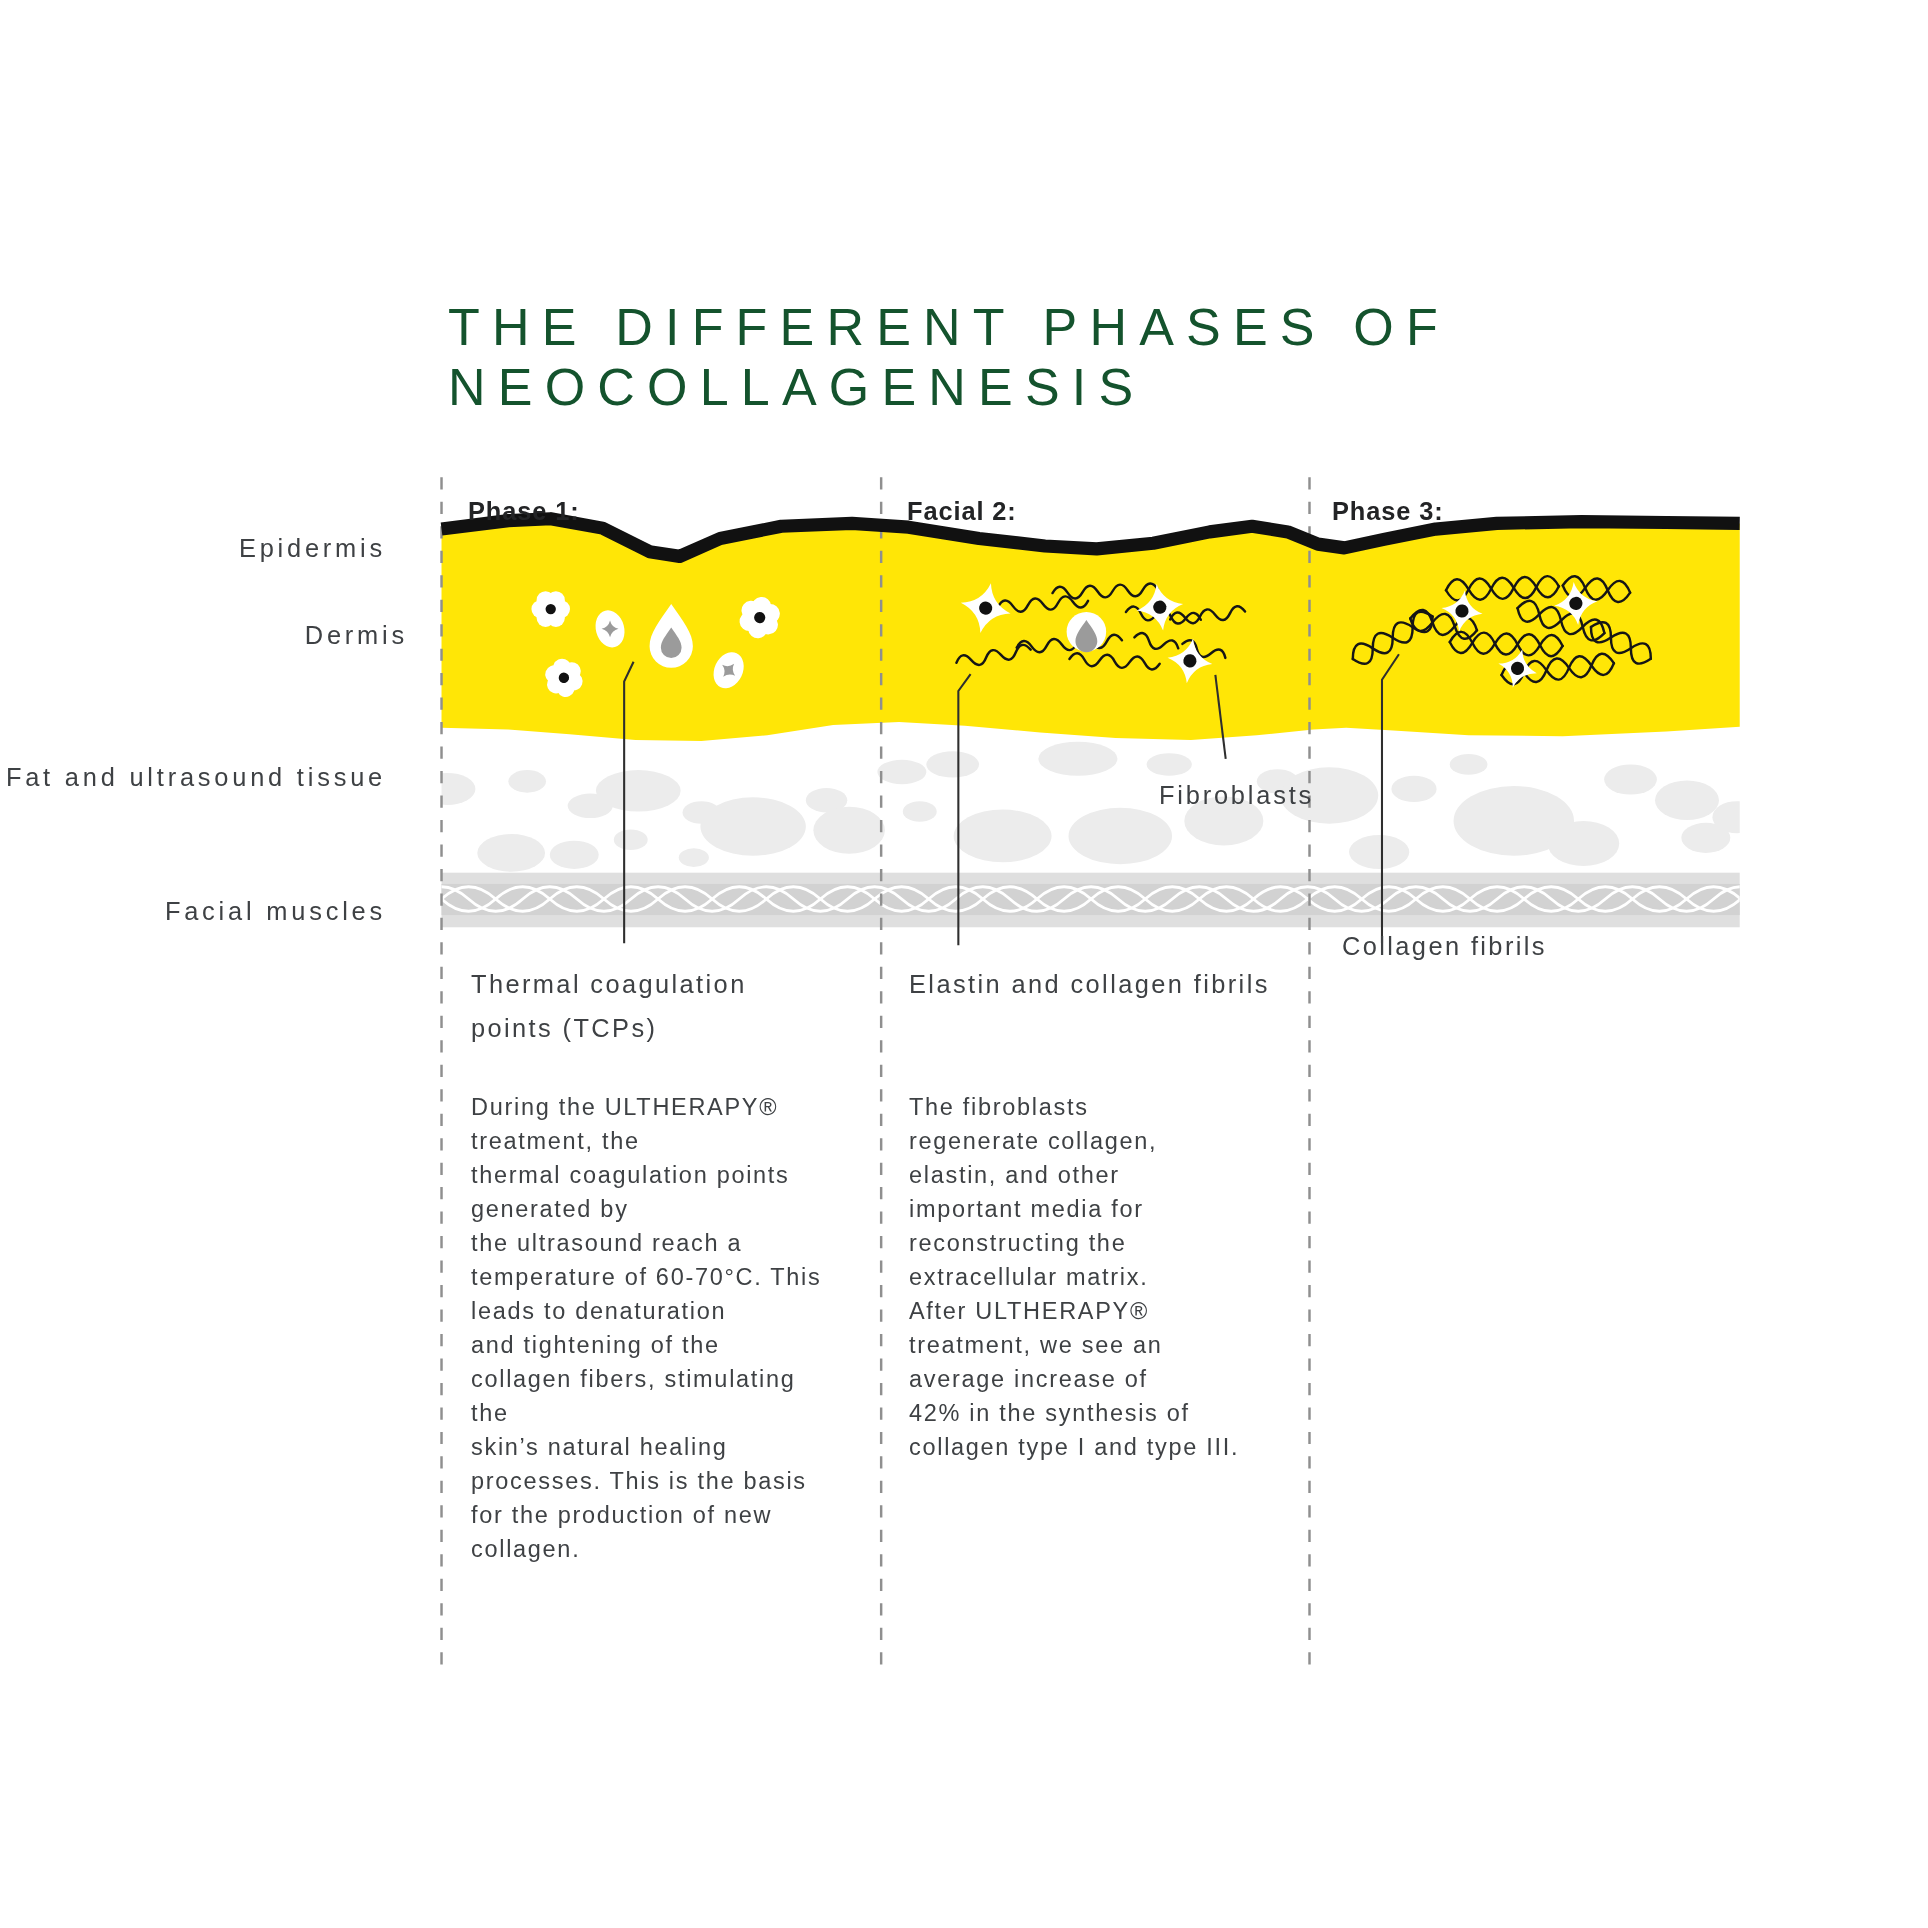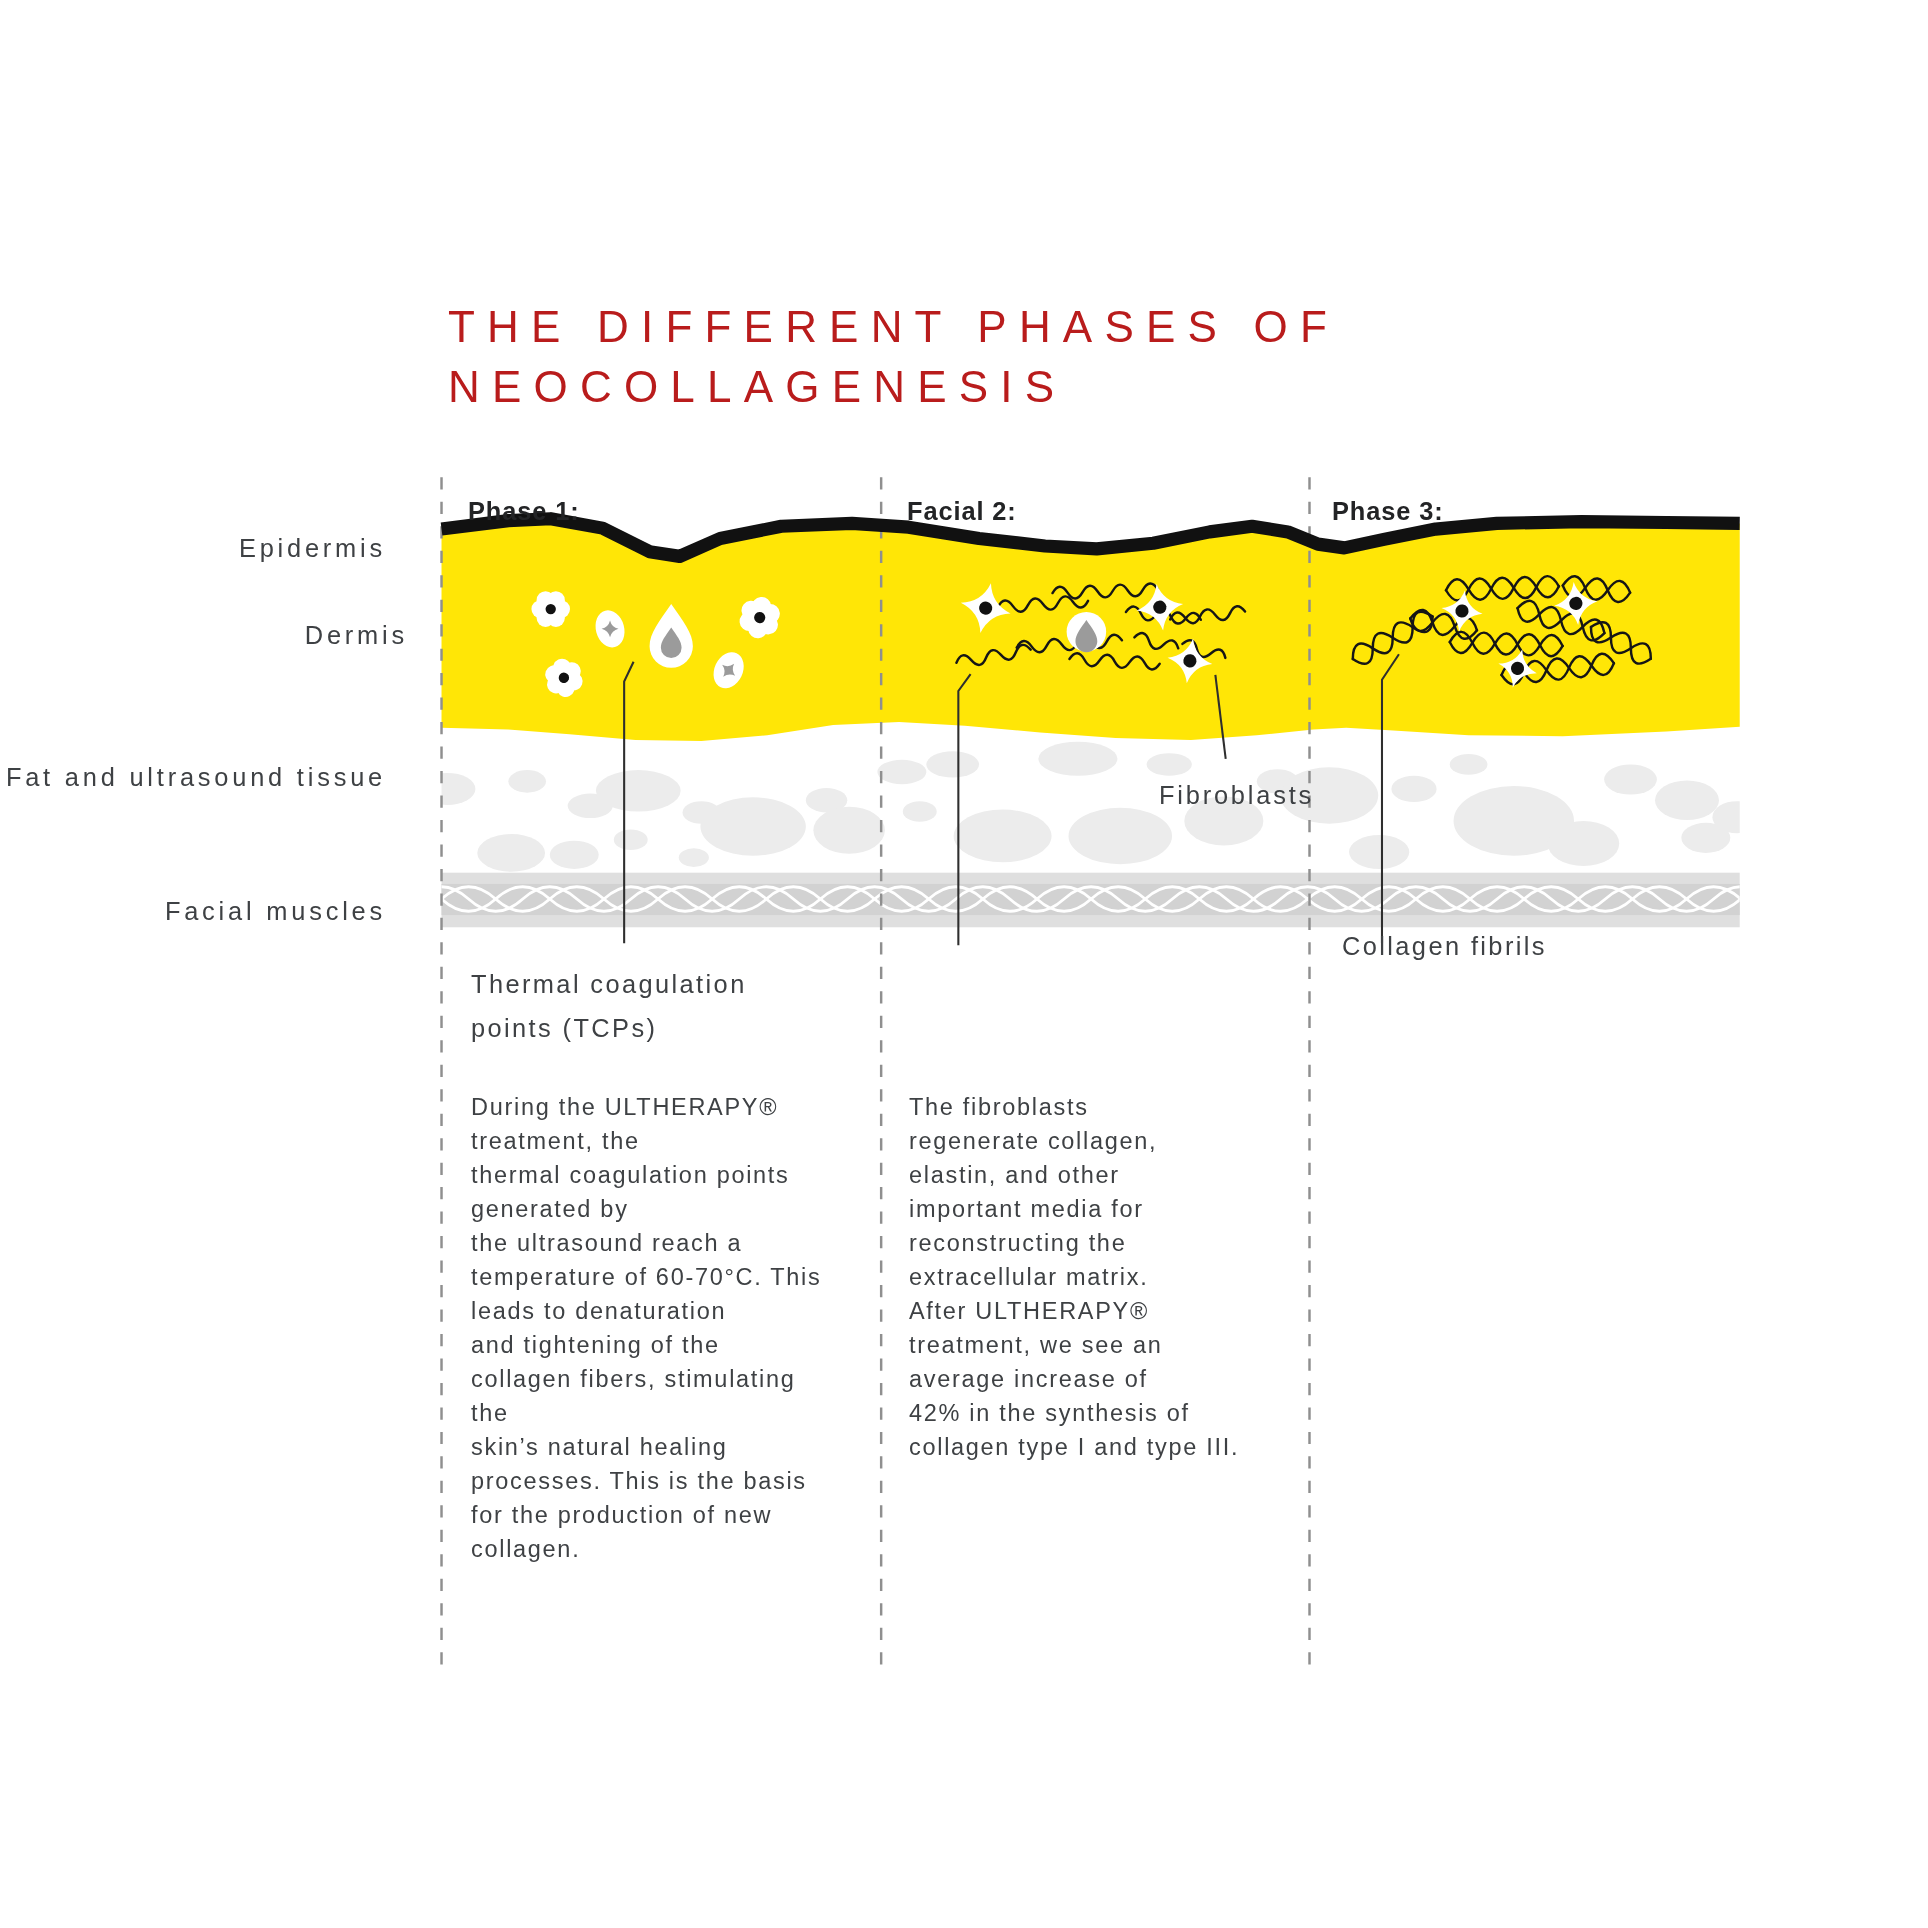--- a/index.html
+++ b/index.html
@@ -7,24 +7,24 @@
     position:relative;
     width:1928px;height:1928px;
     background:#ffffff;
     overflow:hidden;
     font-family:"Liberation Sans", sans-serif;
     color:#3E4144;
   }
   #art{position:absolute;left:0;top:0;width:1928px;height:1928px;}
   .txt{position:absolute;white-space:pre;}
   .title-line{
-    font-size:44px;
+    font-size:52px;
     font-weight:300;
     letter-spacing:12.2px;
-    color:#b91c1c;
+    color:#14532d;
     line-height:44px;
   }
   .layer-label{
     left:0;width:386px;
     text-align:right;
     font-size:25.4px;
     font-weight:300;
     letter-spacing:3.8px;
     color:#3E4144;
     line-height:32px;
@@ -254,20 +254,21 @@
   <div class="txt layer-label" style="top:895px;">Facial muscles</div>
 
   <div class="txt phase-label" style="left:468px;top:480px;">Phase 1:</div>
   <div class="txt phase-label" style="left:907px;top:480px;">Facial 2:</div>
   <div class="txt phase-label" style="left:1332px;top:480px;">Phase 3:</div>
 
   <div class="txt fibro-label" style="left:1111px;top:780px;margin-left:48px;">Fibroblasts</div>
 
   <div class="txt struct-label" style="left:471px;top:962px;">Thermal coagulation
 points (TCPs)</div>
+  <div class="txt struct-label" style="left:909px;top:962px;">Elastin and collagen fibrils</div>
   <div class="txt struct-label" style="left:1342px;top:924px;">Collagen fibrils</div>
 
   <div class="txt para" style="left:471px;top:1090px;">During the ULTHERAPY®
 treatment, the
 thermal coagulation points
 generated by
 the ultrasound reach a
 temperature of 60-70°C. This
 leads to denaturation
 and tightening of the

